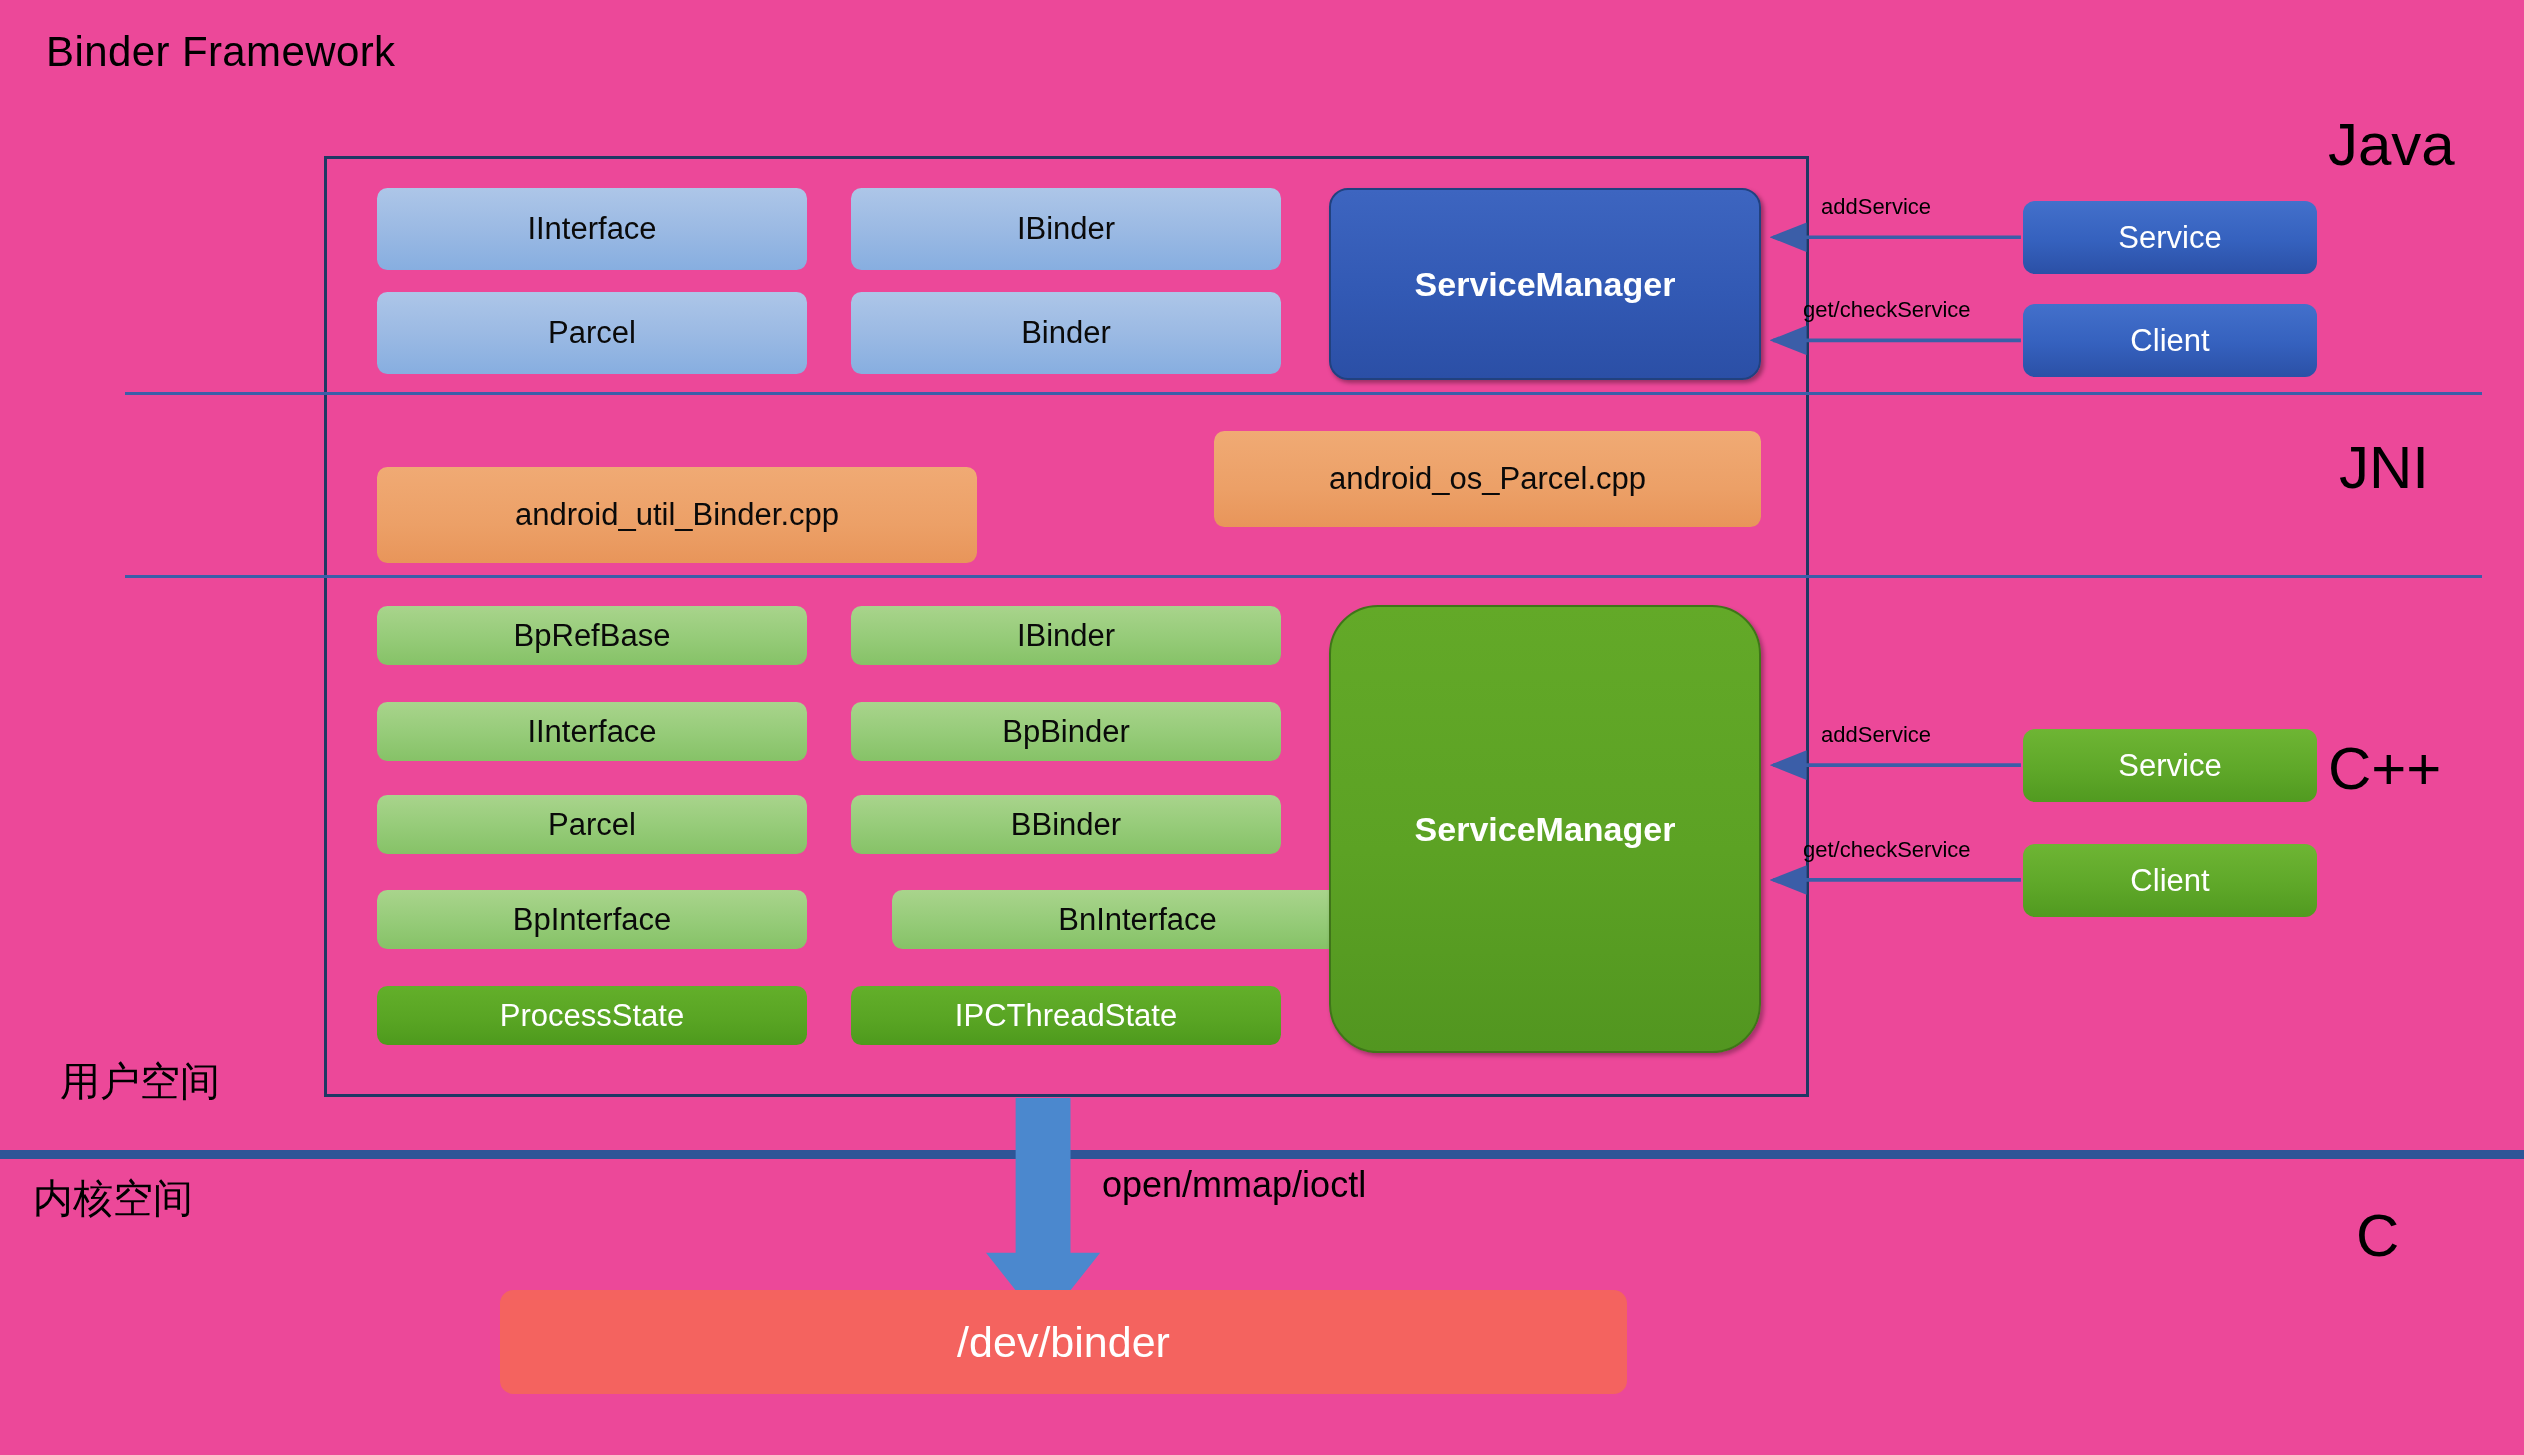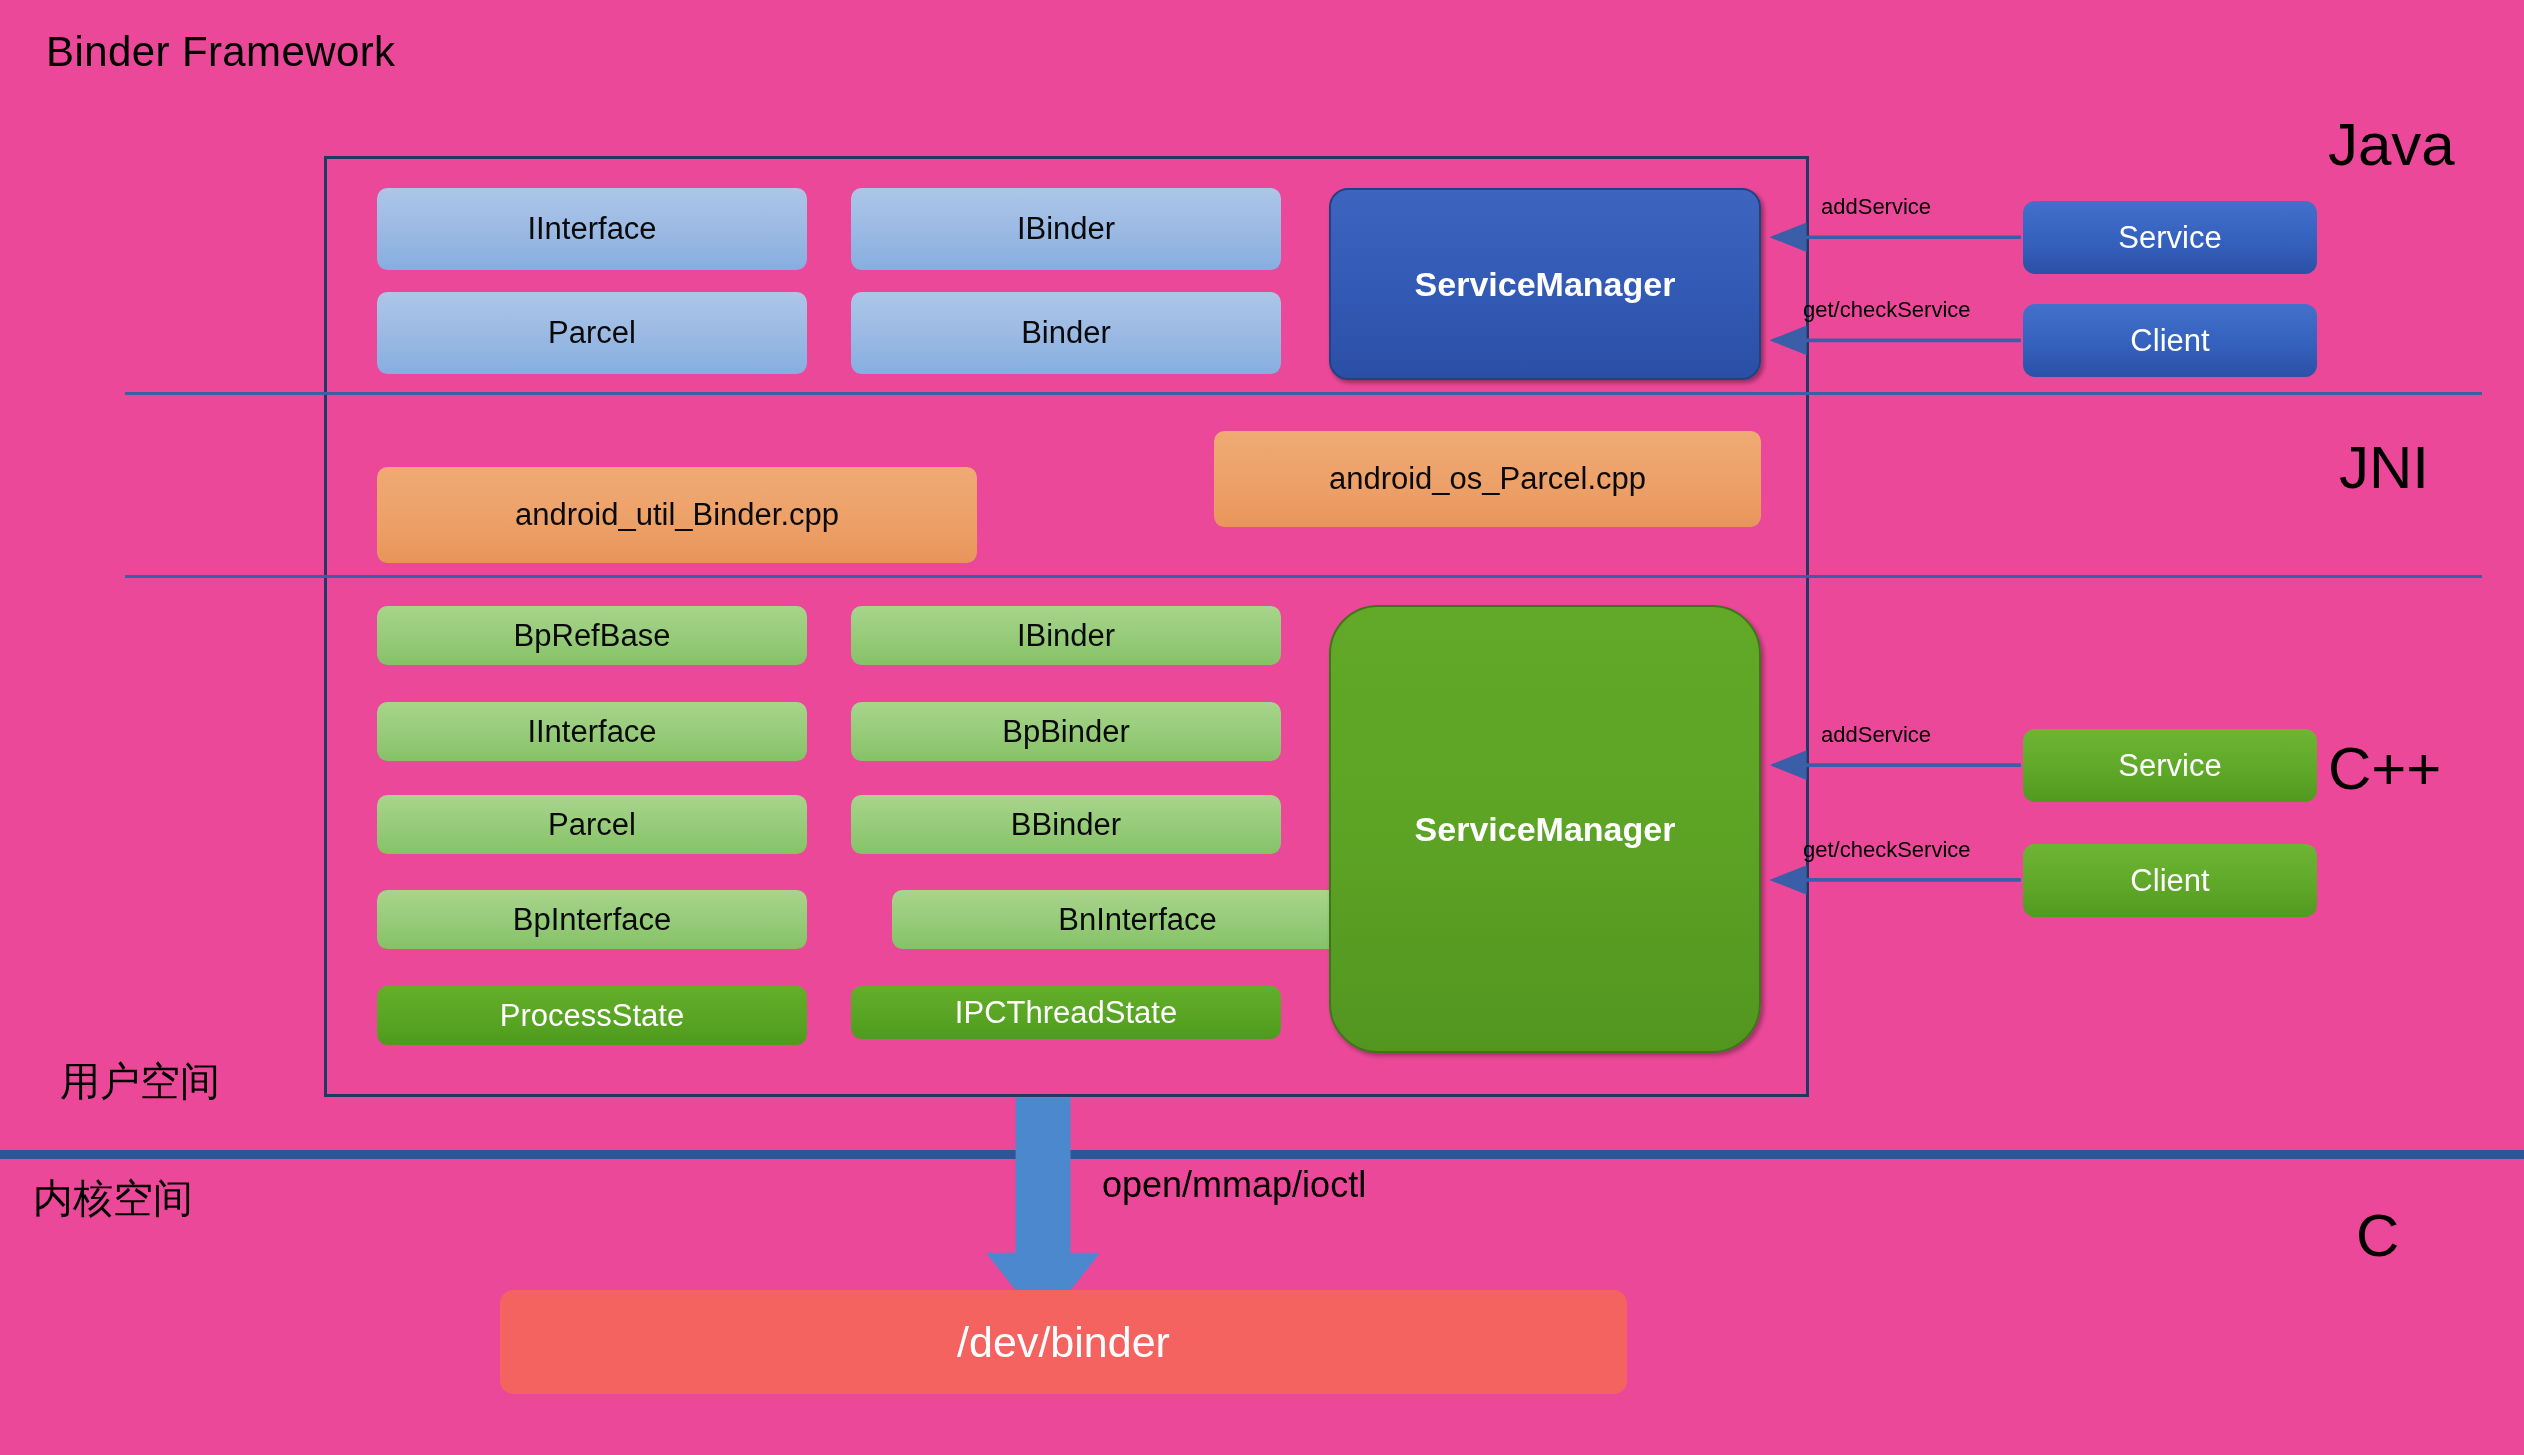--- a/index.html
+++ b/index.html
@@ -222,21 +222,21 @@
   <div class="abs chip chip-green" style="left:377px;top:606px;width:430px;height:59px;">BpRefBase</div>
   <div class="abs chip chip-green" style="left:377px;top:702px;width:430px;height:59px;">IInterface</div>
   <div class="abs chip chip-green" style="left:377px;top:795px;width:430px;height:59px;">Parcel</div>
   <div class="abs chip chip-green" style="left:377px;top:890px;width:430px;height:59px;">BpInterface</div>
   <div class="abs chip chip-darkgreen" style="left:377px;top:986px;width:430px;height:59px;">ProcessState</div>
 
   <div class="abs chip chip-green" style="left:851px;top:606px;width:430px;height:59px;">IBinder</div>
   <div class="abs chip chip-green" style="left:851px;top:702px;width:430px;height:59px;">BpBinder</div>
   <div class="abs chip chip-green" style="left:851px;top:795px;width:430px;height:59px;">BBinder</div>
   <div class="abs chip chip-green" style="left:851px;top:890px;width:491px;height:59px;margin-left:41px;">BnInterface</div>
-  <div class="abs chip chip-darkgreen" style="left:851px;top:986px;width:430px;height:53px;">IPCThreadState</div>
+  <div class="abs chip chip-darkgreen" style="left:851px;top:986px;width:430px;height:59px;">IPCThreadState</div>
 
   <div class="abs svcmgr" id="svcmgr-cpp">ServiceManager</div>
 
   <div class="abs actor actor-green" style="left:2023px;top:729px;width:294px;height:73px;">Service</div>
   <div class="abs actor actor-green" style="left:2023px;top:844px;width:294px;height:73px;">Client</div>
 
   <div class="abs arrow-label" style="left:1821px;top:722px;">addService</div>
   <div class="abs arrow-label" style="left:1803px;top:837px;">get/checkService</div>
 
   <svg class="overlay" viewBox="0 0 3406 1964" xmlns="http://www.w3.org/2000/svg">

